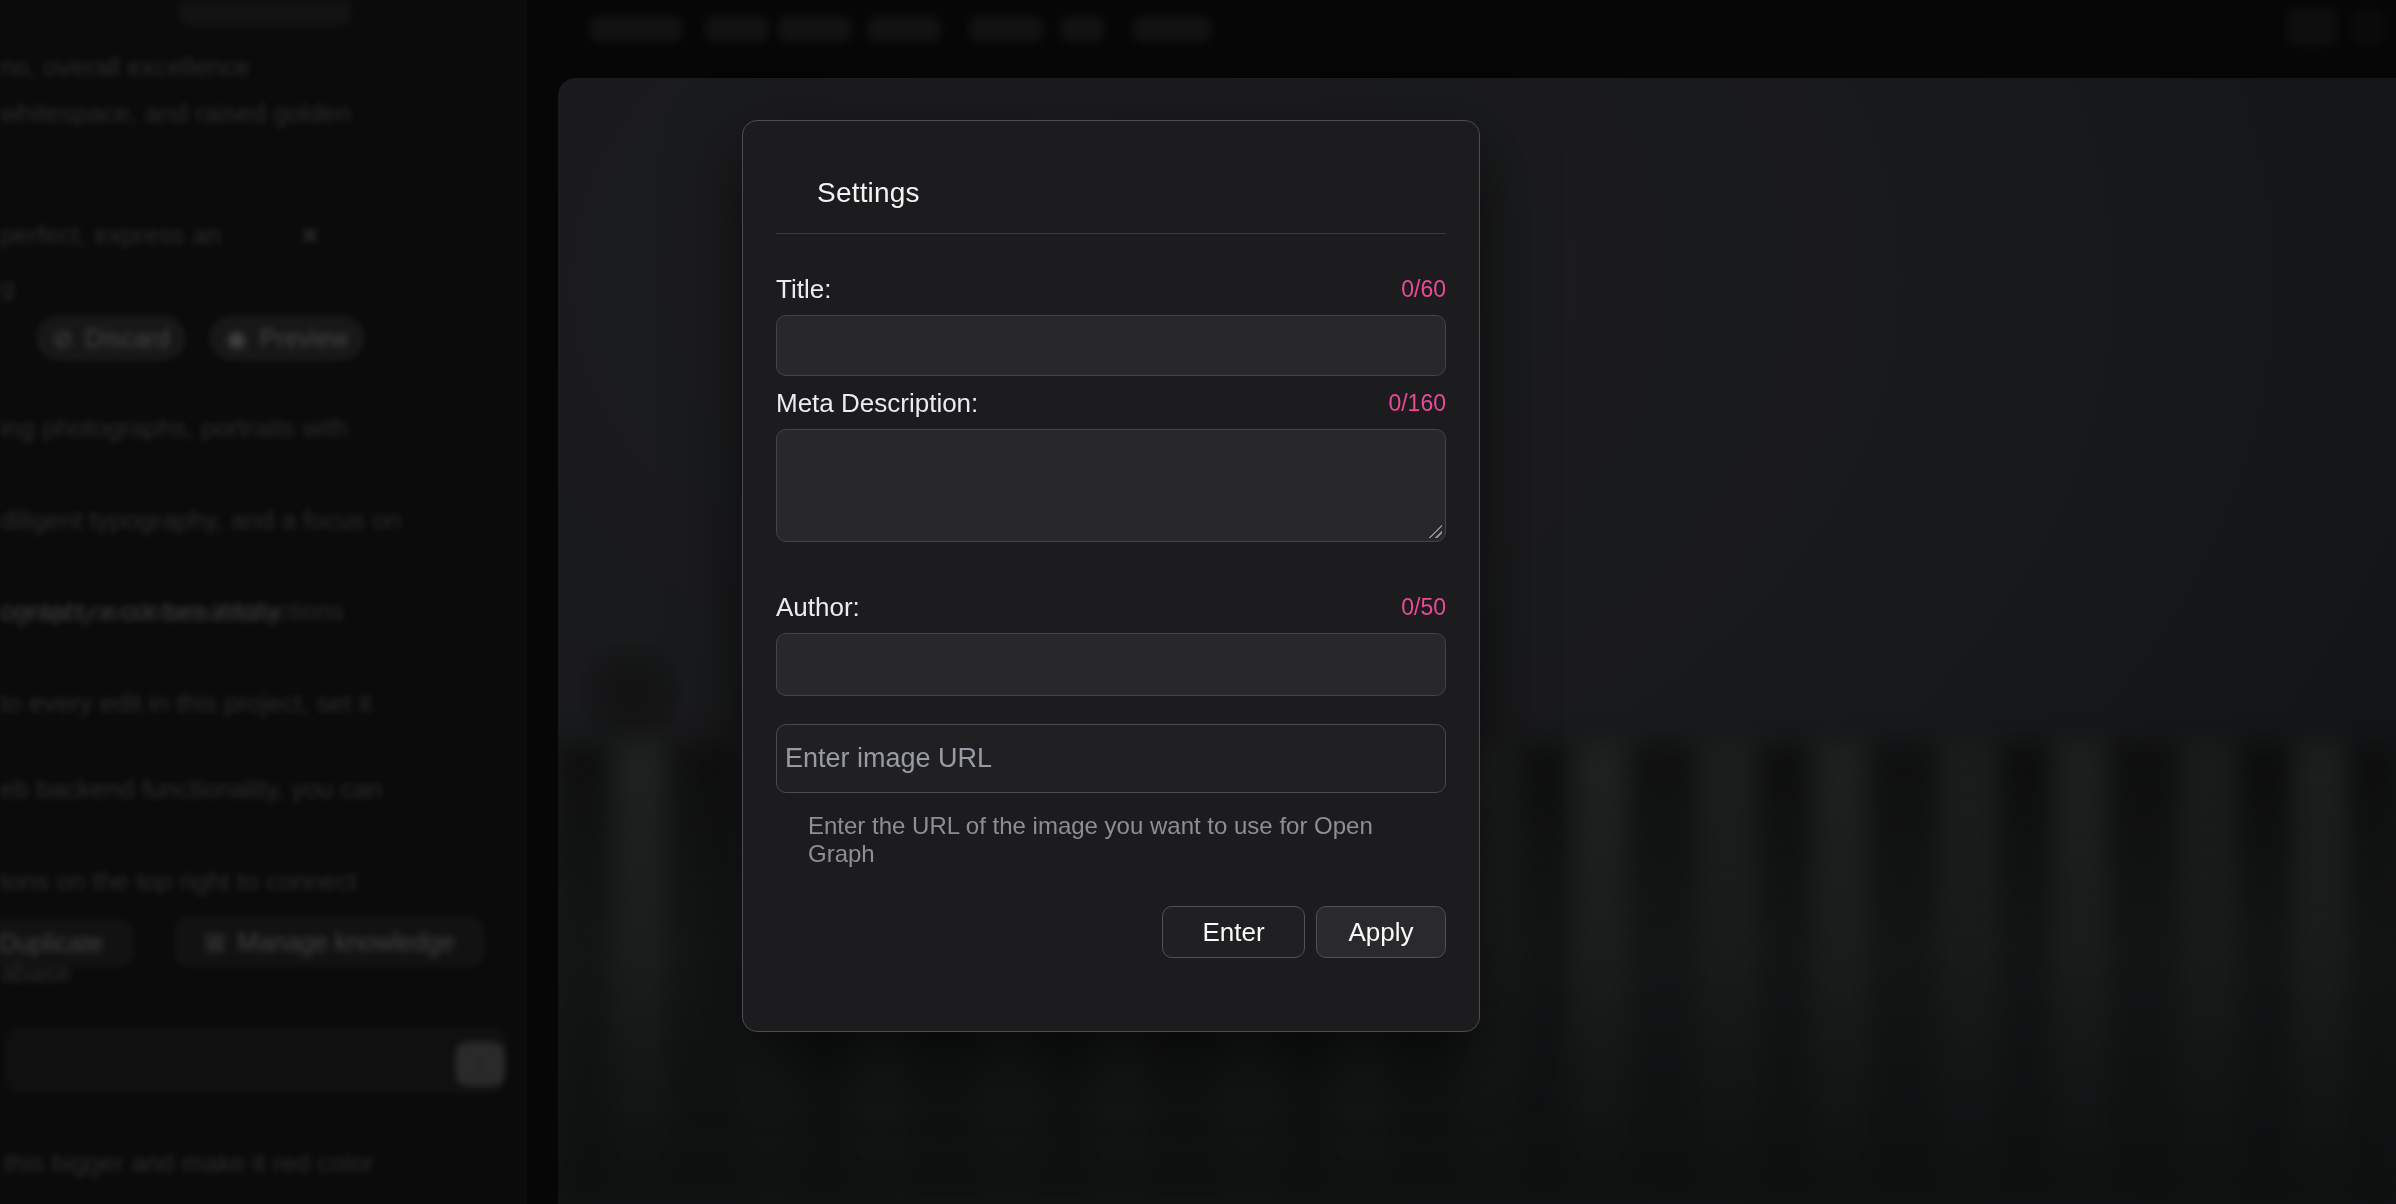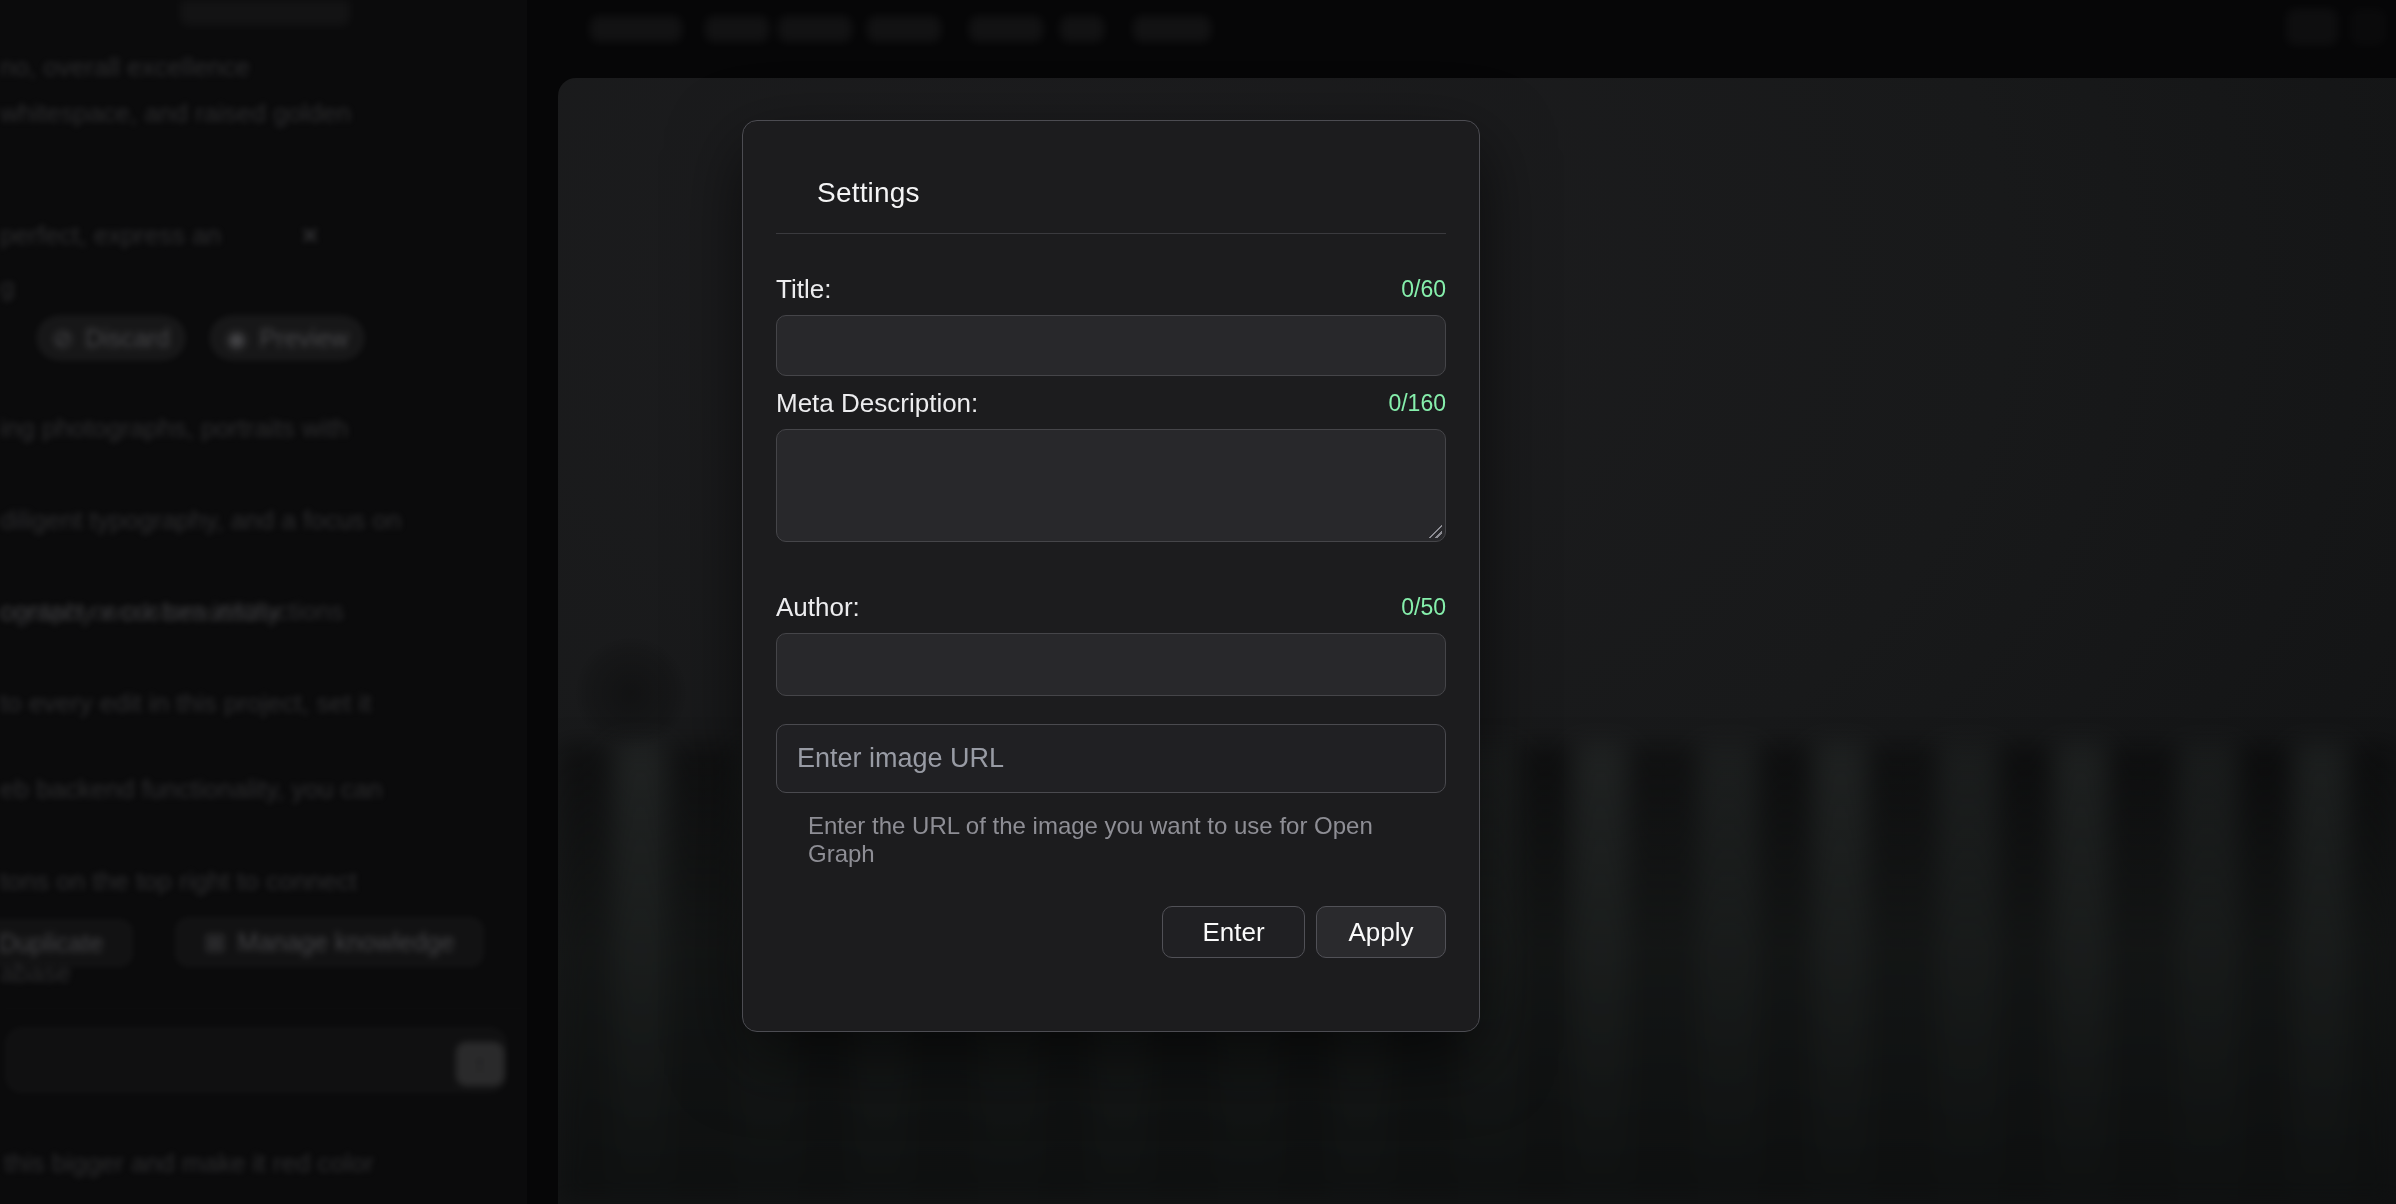--- a/index.html
+++ b/index.html
@@ -44,23 +44,23 @@
                 background:radial-gradient(circle, rgba(0,0,0,0.30) 0%, rgba(0,0,0,0.12) 55%, rgba(0,0,0,0) 72%);}
 
   
   .modal{position:absolute;left:742px;top:120px;width:738px;height:912px;box-sizing:border-box;
          background:#1c1c1e;border:1px solid #4c4c52;border-radius:15px;
          box-shadow:0 25px 70px rgba(0,0,0,0.60);padding:0 33px;}
   .modal-title{margin:56px 0 0 41px;font-size:28px;font-weight:500;color:#f4f4f5;letter-spacing:0.2px;}
   .modal-divider{margin-top:24px;height:1px;background:#3a3a3e;border:none;}
   .frow{display:flex;justify-content:space-between;align-items:center;}
   .flabel{font-size:26px;color:#ececee;}
-  .fcount{font-size:23px;color:#86efac;}
+  .fcount{font-size:23px;color:#ec4899;}
   .finput,.ftextarea{box-sizing:border-box;width:100%;background:#28282b;border:1px solid #454549;
-          border-radius:10px;color:#ececee;font-size:26px;padding:0 20px;outline:none;
+          border-radius:10px;color:#ececee;font-size:26px;padding:0 8px;outline:none;
           font-family:"Liberation Sans",sans-serif;}
   .ftextarea{resize:none;padding:12px 18px;display:block;}
   .ta-wrap{position:relative;margin-top:10px;}
   .resize-grip{position:absolute;right:4px;bottom:4px;width:15px;height:15px;pointer-events:none;
     background:linear-gradient(135deg, transparent 0%, transparent 55%, #8d8d94 55%, #8d8d94 63%,
                transparent 63%, transparent 76%, #8d8d94 76%, #8d8d94 84%, transparent 84%);
     clip-path:polygon(100% 0,100% 100%,0 100%);}
   .url-input{background:#202023;border-color:#4a4a4f;font-size:27px;}
   .url-input::placeholder{color:#989ba4;opacity:1;}
   .helper{margin-top:19px;font-size:24px;color:#8e8e95;margin-left:32px;}

